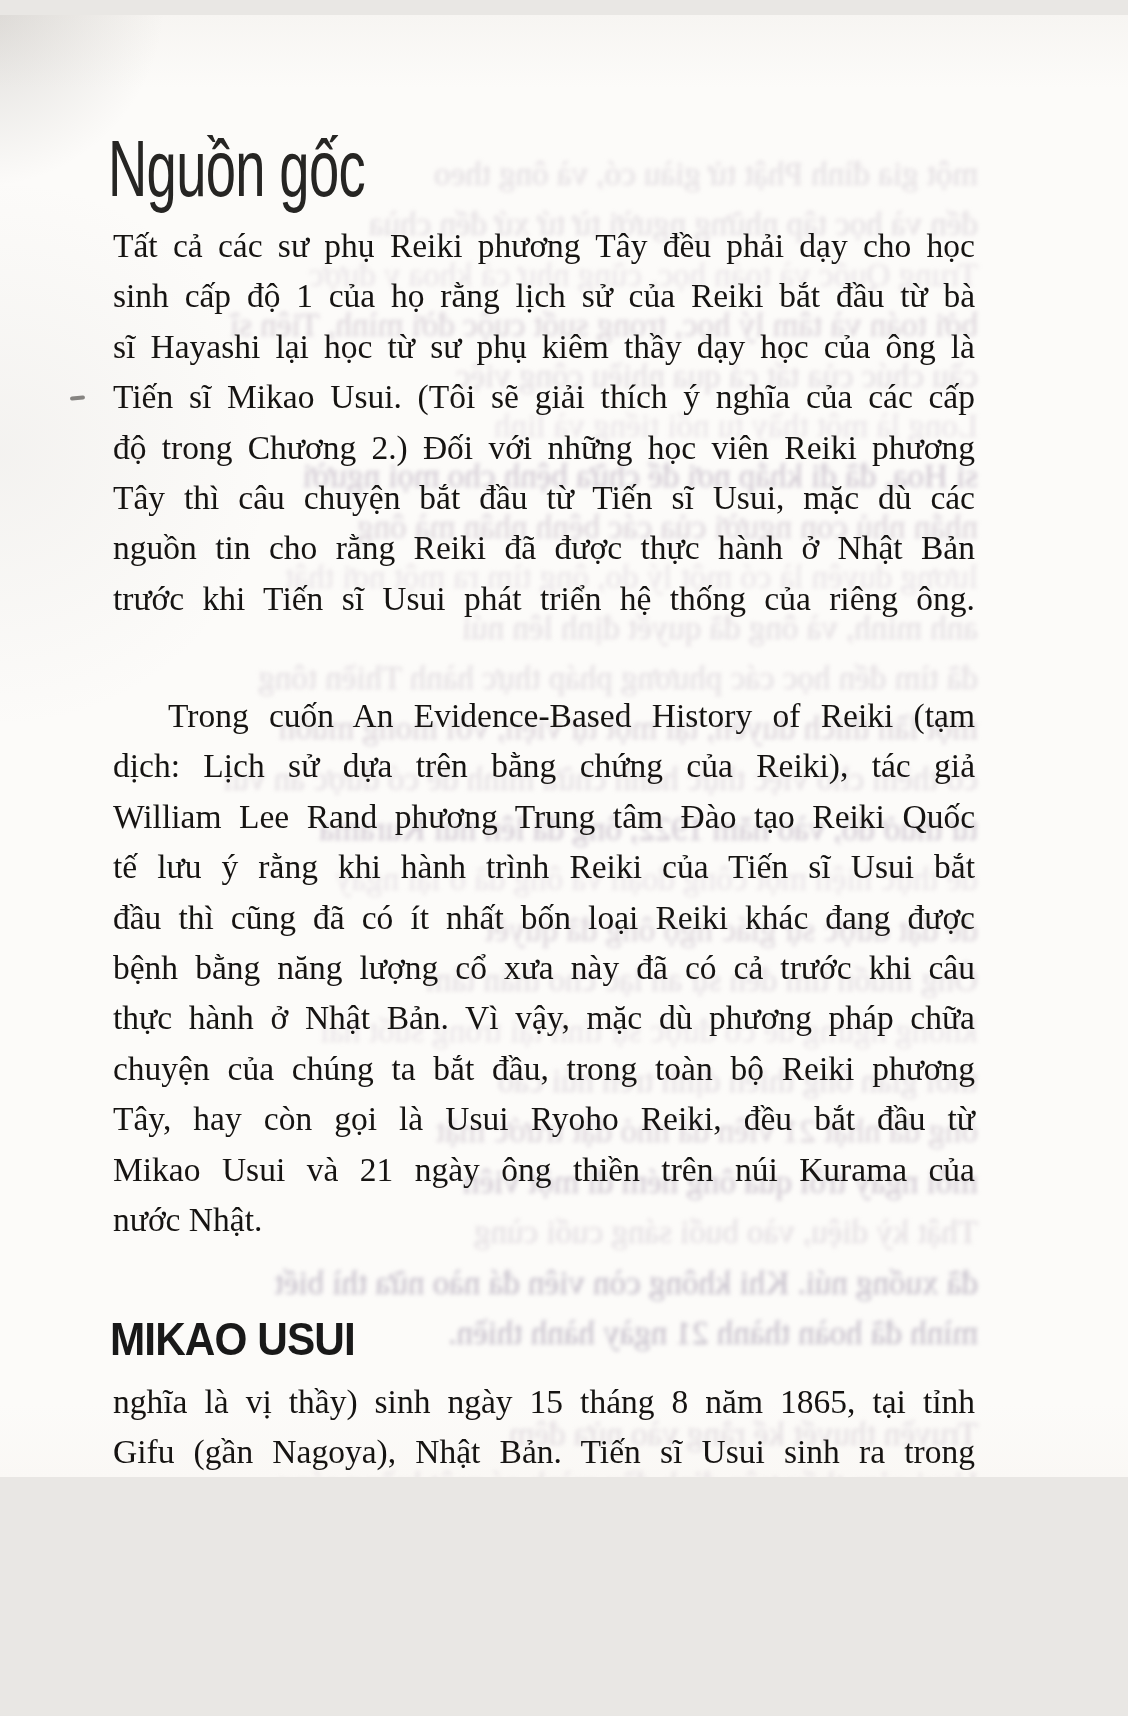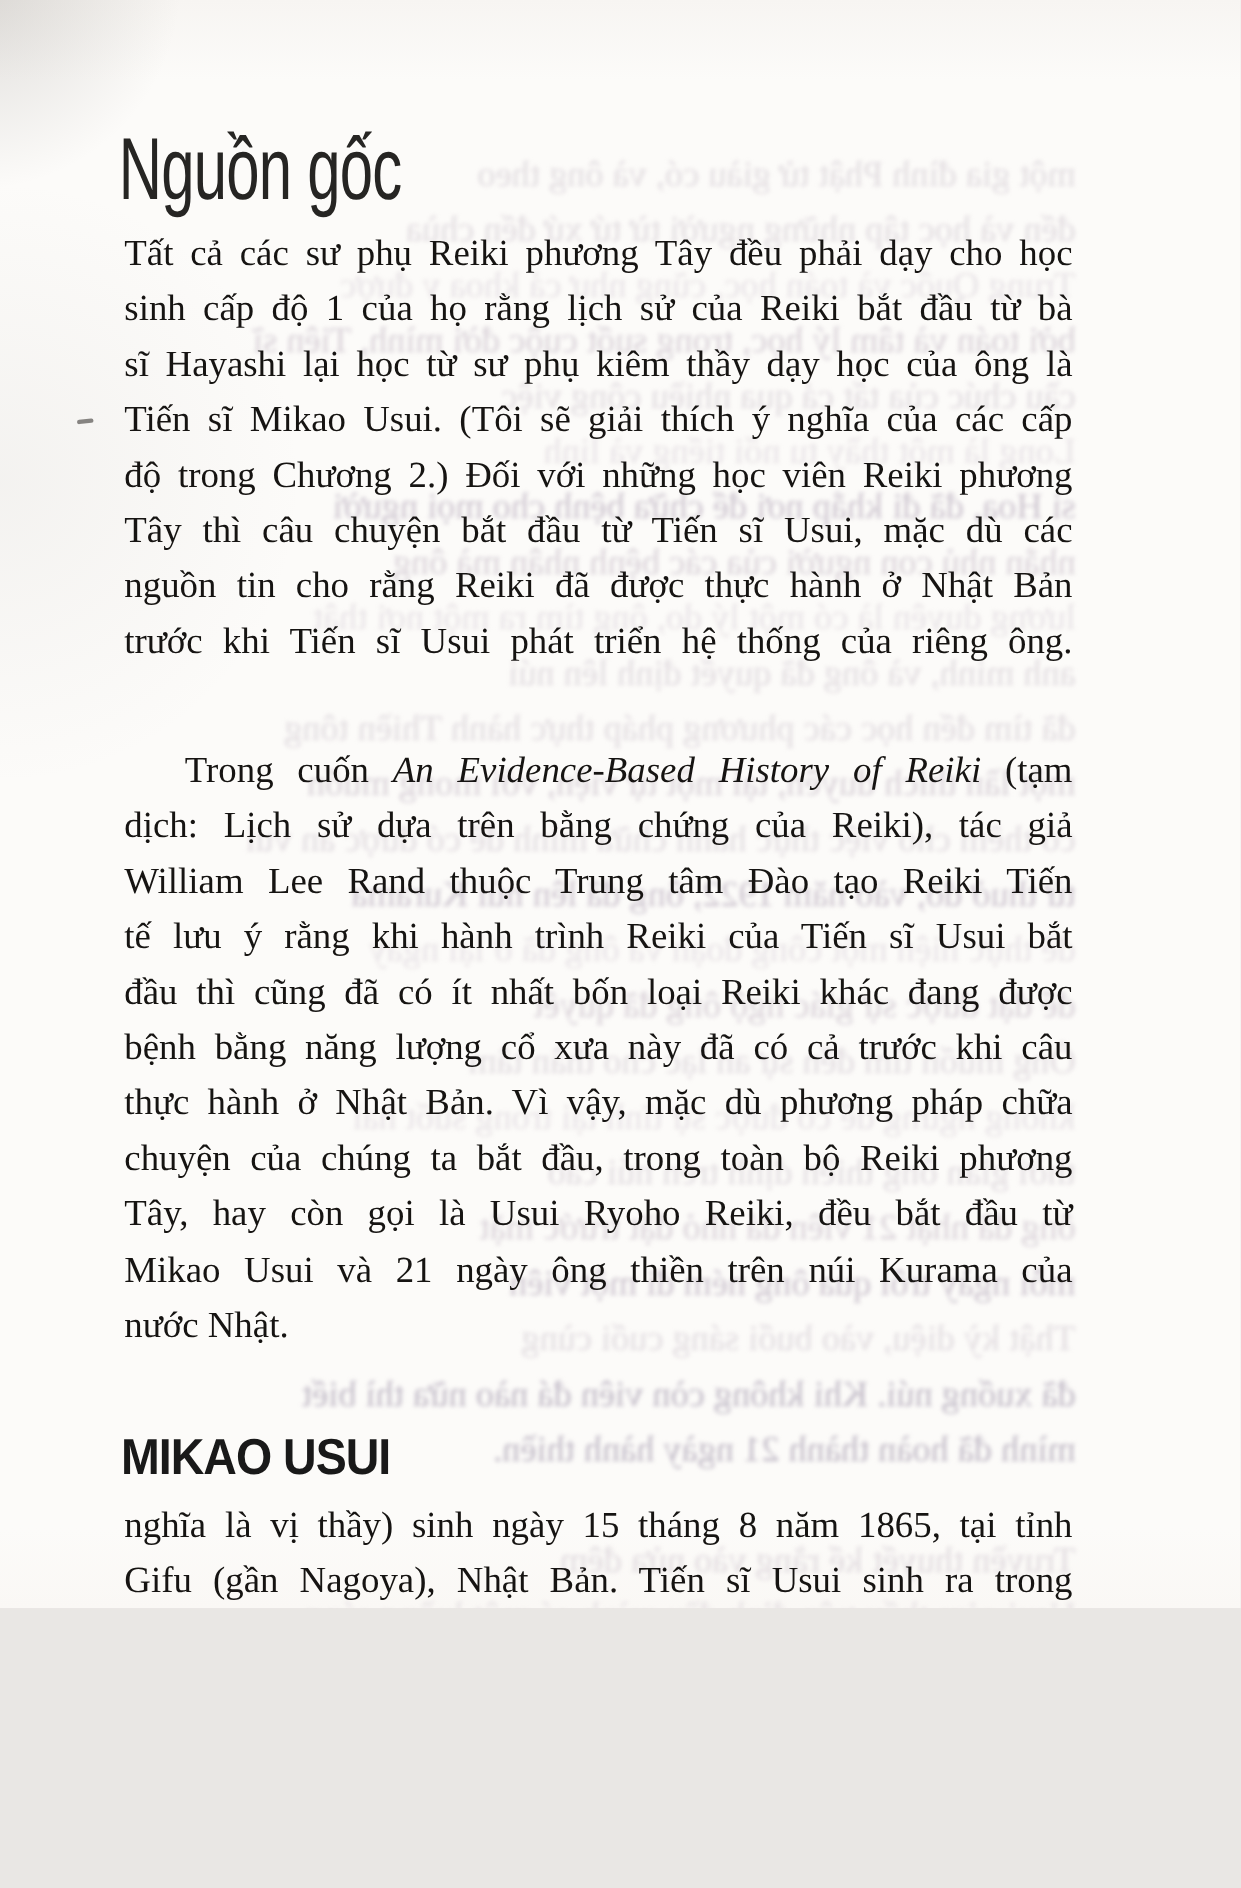--- a/index.html
+++ b/index.html
@@ -1,19 +1,19 @@
 <!DOCTYPE html>
 <html><head>
 <meta charset="utf-8">
 <style>
   html,body{margin:0;padding:0;background:#e9e7e4;}
   .page{
     position:relative;
     width:1128px;height:1462px;
-    margin:0 auto;
+    margin:15px auto;
     overflow:hidden;
     background:
       radial-gradient(circle at -2% -1%, rgba(150,145,140,.30), rgba(150,145,140,0) 10%),
       radial-gradient(circle at 0% 30%, rgba(170,165,160,.10), rgba(170,165,160,0) 18%),
       linear-gradient(180deg,#f7f5f2 0%,#fcfbf9 5%,#fcfbf9 95%,#faf8f5 100%);
     font-family:"Liberation Serif","DejaVu Serif",serif;
     color:#161412;
   }
   
   .bleed{
@@ -52,21 +52,21 @@
   .p1{top:206px;}
   .p2{top:676px;}
   .p3{top:1362px;}
   .bodyblock div{
     height:50.4px;line-height:50.4px;font-size:33.5px;
     overflow:visible;
   }
   .jline{text-align:justify;text-align-last:justify;}
   .lastline{text-align:left;}
   .indent{text-indent:55px;}
-  .it{font-style:italic;}
+  .it{}
   .h2{
     position:absolute;left:110px;top:1301px;z-index:2;
     font-family:"Liberation Sans","DejaVu Sans",sans-serif;
     font-weight:700;font-size:46px;line-height:1;
     letter-spacing:-1px;color:#191919;
     transform:scaleX(.92);transform-origin:left top;
     white-space:nowrap;
   }
   .footer{
     position:absolute;right:158px;top:1592px;z-index:2;
@@ -133,21 +133,21 @@
     <div class="jline">Tiến sĩ Mikao Usui. (Tôi sẽ giải thích ý nghĩa của các cấp</div>
     <div class="jline">độ trong Chương 2.) Đối với những học viên Reiki phương</div>
     <div class="jline">Tây thì câu chuyện bắt đầu từ Tiến sĩ Usui, mặc dù các</div>
     <div class="jline">nguồn tin cho rằng Reiki đã được thực hành ở Nhật Bản</div>
     <div class="jline">trước khi Tiến sĩ Usui phát triển hệ thống của riêng ông.</div>
   </div>
 
   <div class="bodyblock p2">
     <div class="jline indent"><span>Trong cuốn </span><span class="it">An Evidence-Based History of Reiki</span><span> (tạm</span></div>
     <div class="jline">dịch: Lịch sử dựa trên bằng chứng của Reiki), tác giả</div>
-    <div class="jline">William Lee Rand thuộc Trung tâm Đào tạo Reiki Tiến</div>
+    <div class="jline">William Lee Rand phương Trung tâm Đào tạo Reiki Quốc</div>
     <div class="jline">tế lưu ý rằng khi hành trình Reiki của Tiến sĩ Usui bắt</div>
     <div class="jline">đầu thì cũng đã có ít nhất bốn loại Reiki khác đang được</div>
     <div class="jline">bệnh bằng năng lượng cổ xưa này đã có cả trước khi câu</div>
     <div class="jline">thực hành ở Nhật Bản. Vì vậy, mặc dù phương pháp chữa</div>
     <div class="jline">chuyện của chúng ta bắt đầu, trong toàn bộ Reiki phương</div>
     <div class="jline">Tây, hay còn gọi là Usui Ryoho Reiki, đều bắt đầu từ</div>
     <div class="jline">Mikao Usui và 21 ngày ông thiền trên núi Kurama của</div>
     <div class="lastline">nước Nhật.</div>
   </div>
 

